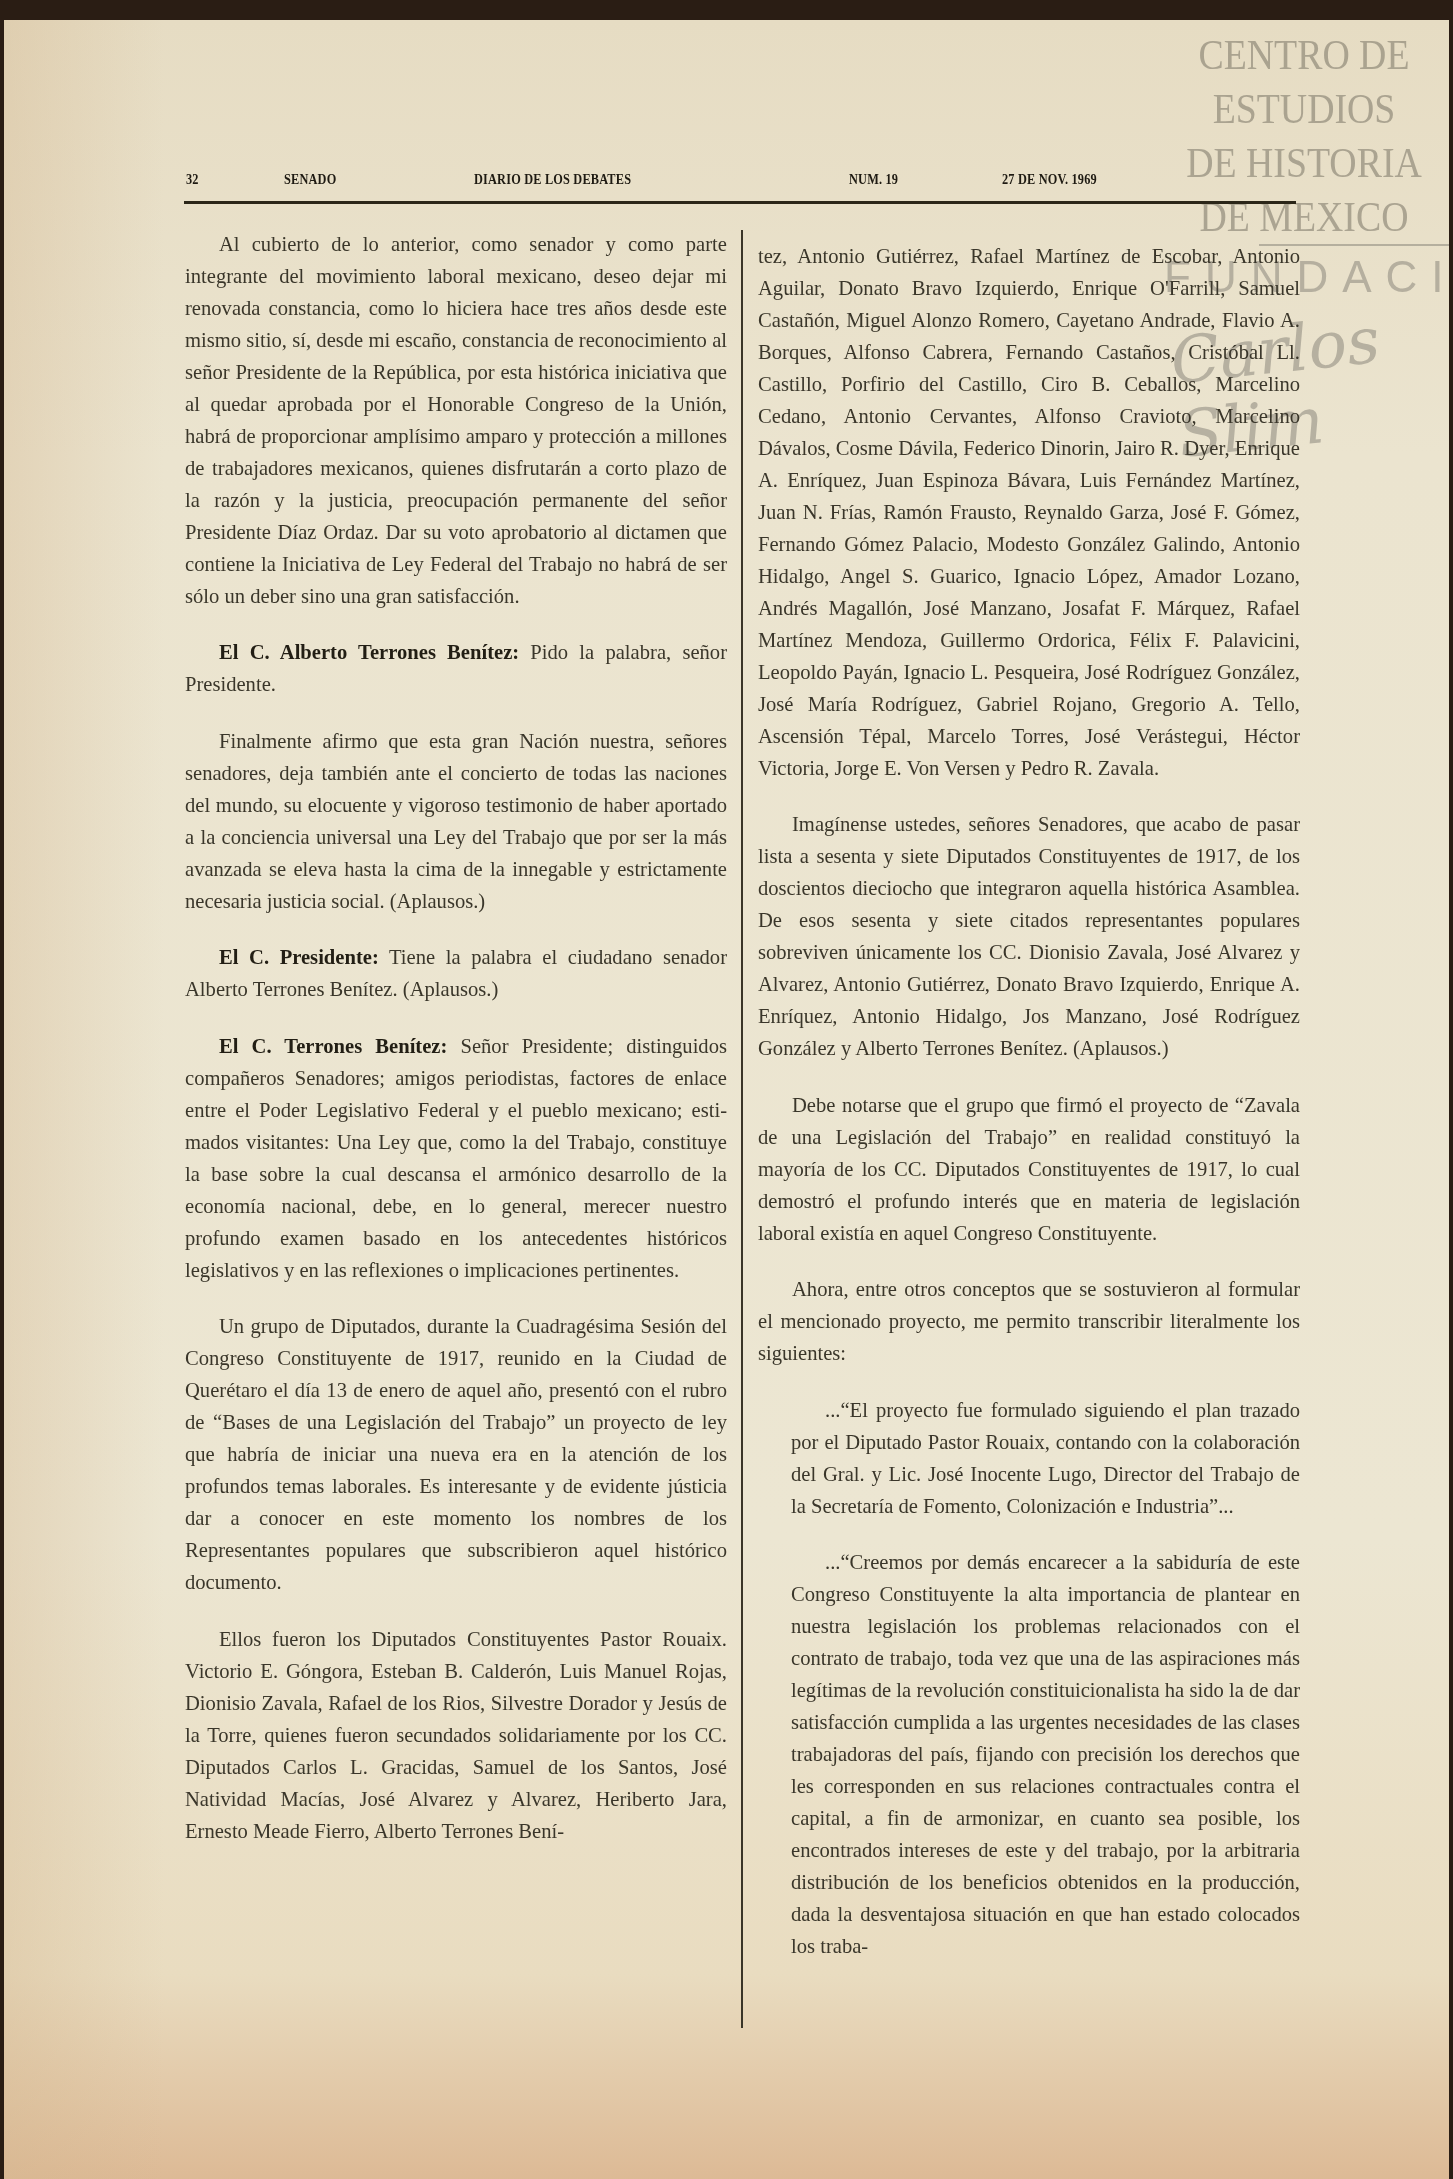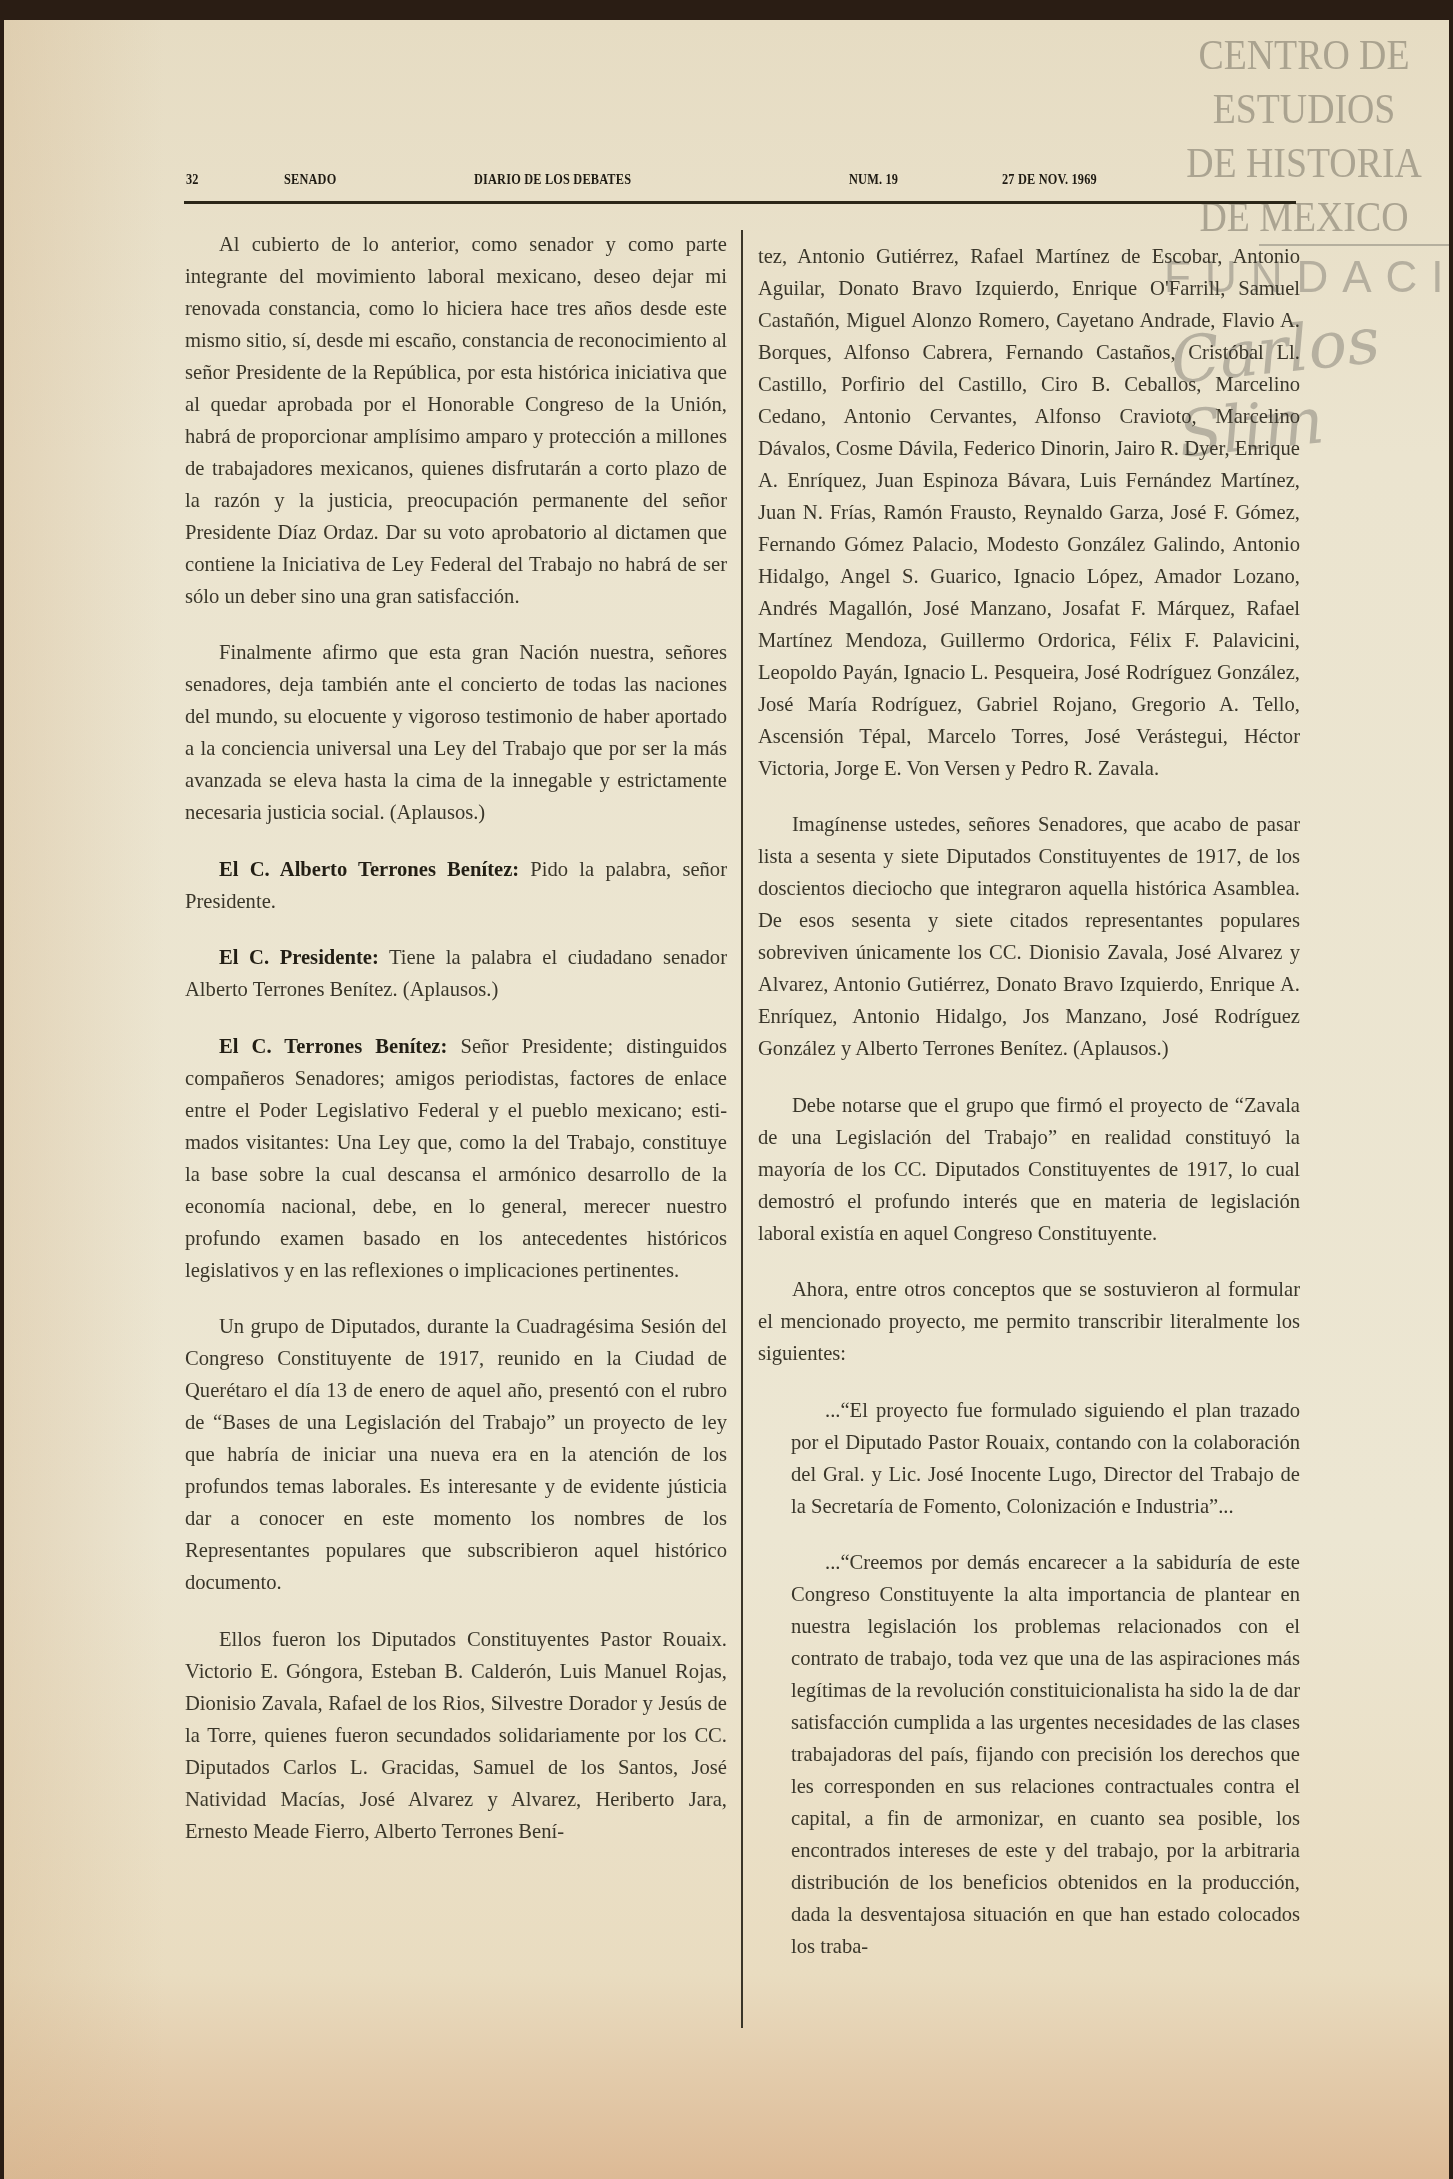--- a/index.html
+++ b/index.html
@@ -79,22 +79,22 @@
     <span style="left:2px">32</span>
     <span style="left:100px">SENADO</span>
     <span style="left:290px">DIARIO DE LOS DEBATES</span>
     <span style="left:665px">NUM. 19</span>
     <span style="left:818px">27 DE NOV. 1969</span>
   </div>
   <div class="rule"></div>
 
   <div class="col left">
     <p>Al cubierto de lo anterior, como senador y como parte integrante del movimiento laboral mexicano, deseo dejar mi renovada constancia, como lo hiciera hace tres años desde este mis­mo sitio, sí, desde mi escaño, constancia de re­conocimiento al señor Presidente de la Repú­blica, por esta histórica iniciativa que al que­dar aprobada por el Honorable Congreso de la Unión, habrá de proporcionar amplísimo am­paro y protección a millones de trabajadores mexicanos, quienes disfrutarán a corto plazo de la razón y la justicia, preocupación perma­nente del señor Presidente Díaz Ordaz. Dar su voto aprobatorio al dictamen que contiene la Iniciativa de Ley Federal del Trabajo no ha­brá de ser sólo un deber sino una gran sa­tisfacción.</p>
+    <p><b>El C. Alberto Terrones Benítez:</b><span> Pido la pa­labra, señor Presidente.</span></p>
     <p>Finalmente afirmo que esta gran Nación nuestra, señores senadores, deja también ante el concierto de todas las naciones del mundo, su elocuente y vigoroso testimonio de haber aportado a la conciencia universal una Ley del Trabajo que por ser la más avanzada se eleva hasta la cima de la innegable y estrictamente necesaria justicia social. (Aplausos.)</p>
-    <p><b>El C. Alberto Terrones Benítez:</b><span> Pido la pa­labra, señor Presidente.</span></p>
     <p><b>El C. Presidente:</b><span> Tiene la palabra el ciuda­dano senador Alberto Terrones Benítez. (Aplau­sos.)</span></p>
     <p><b>El C. Terrones Benítez:</b><span> Señor Presidente; distinguidos compañeros Senadores; amigos pe­riodistas, factores de enlace entre el Poder Le­gislativo Federal y el pueblo mexicano; esti­mados visitantes: Una Ley que, como la del Trabajo, constituye la base sobre la cual des­cansa el armónico desarrollo de la economía nacional, debe, en lo general, merecer nuestro profundo examen basado en los antecedentes históricos legislativos y en las reflexiones o implicaciones pertinentes.</span></p>
     <p>Un grupo de Diputados, durante la Cuadra­gésima Sesión del Congreso Constituyente de 1917, reunido en la Ciudad de Querétaro el día 13 de enero de aquel año, presentó con el ru­bro de “Bases de una Legislación del Trabajo” un proyecto de ley que habría de iniciar una nueva era en la atención de los profundos te­mas laborales. Es interesante y de evidente jús­ticia dar a conocer en este momento los nom­bres de los Representantes populares que subs­cribieron aquel histórico documento.</p>
     <p>Ellos fueron los Diputados Constituyentes Pastor Rouaix. Victorio E. Góngora, Esteban B. Calderón, Luis Manuel Rojas, Dionisio Zava­la, Rafael de los Rios, Silvestre Dorador y Je­sús de la Torre, quienes fueron secundados so­lidariamente por los CC. Diputados Carlos L. Gracidas, Samuel de los Santos, José Natividad Macías, José Alvarez y Alvarez, Heriberto Jara, Ernesto Meade Fierro, Alberto Terrones Bení-</p>
   </div>
 
   <div class="divider"></div>
 
   <div class="col right">
     <p class="cont">tez, Antonio Gutiérrez, Rafael Martínez de Es­cobar, Antonio Aguilar, Donato Bravo Izquier­do, Enrique O'Farrill, Samuel Castañón, Miguel Alonzo Romero, Cayetano Andrade, Flavio A. Borques, Alfonso Cabrera, Fernando Castaños, Cristóbal Ll. Castillo, Porfirio del Castillo, Ci­ro B. Ceballos, Marcelino Cedano, Antonio Cer­vantes, Alfonso Cravioto, Marcelino Dávalos, Cosme Dávila, Federico Dinorin, Jairo R. Dyer, Enrique A. Enríquez, Juan Espinoza Bávara, Luis Fernández Martínez, Juan N. Frías, Ra­món Frausto, Reynaldo Garza, José F. Gómez, Fernando Gómez Palacio, Modesto González Ga­lindo, Antonio Hidalgo, Angel S. Guarico, Igna­cio López, Amador Lozano, Andrés Magallón, José Manzano, Josafat F. Márquez, Rafael Mar­tínez Mendoza, Guillermo Ordorica, Félix F. Palavicini, Leopoldo Payán, Ignacio L. Pes­queira, José Rodríguez González, José María Rodríguez, Gabriel Rojano, Gregorio A. Tello, Ascensión Tépal, Marcelo Torres, José Verás­tegui, Héctor Victoria, Jorge E. Von Versen y Pedro R. Zavala.</p>

